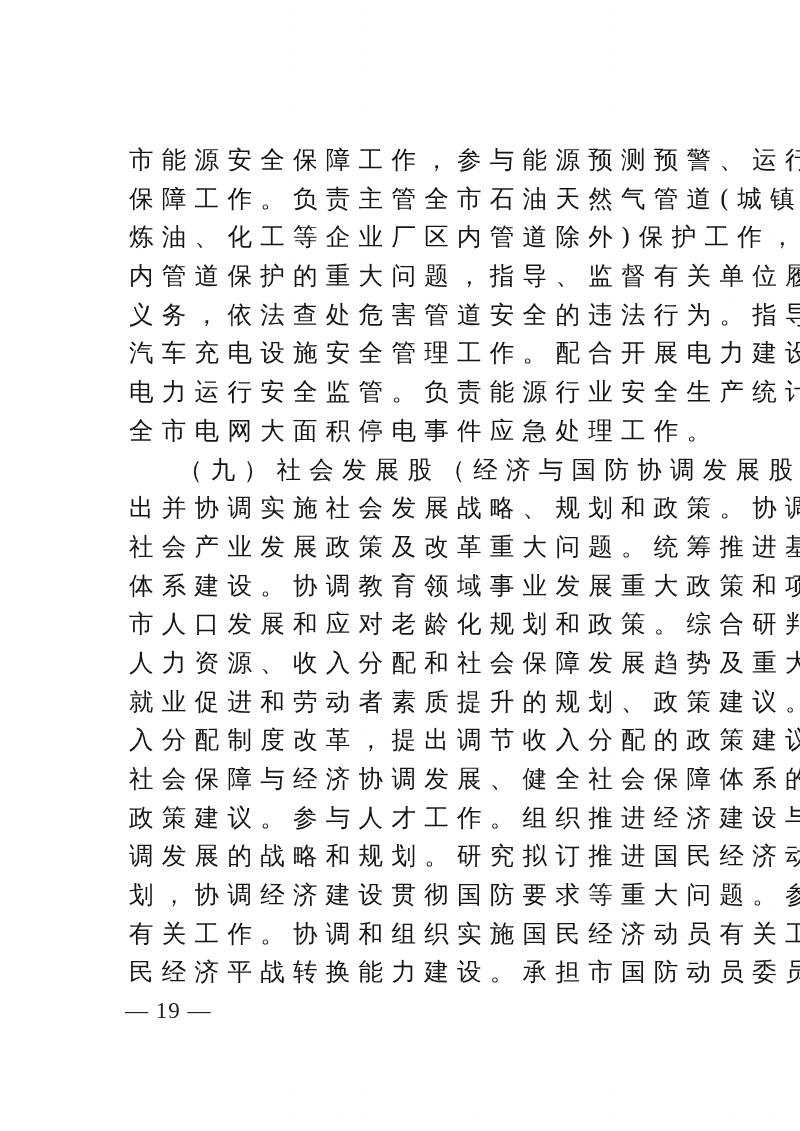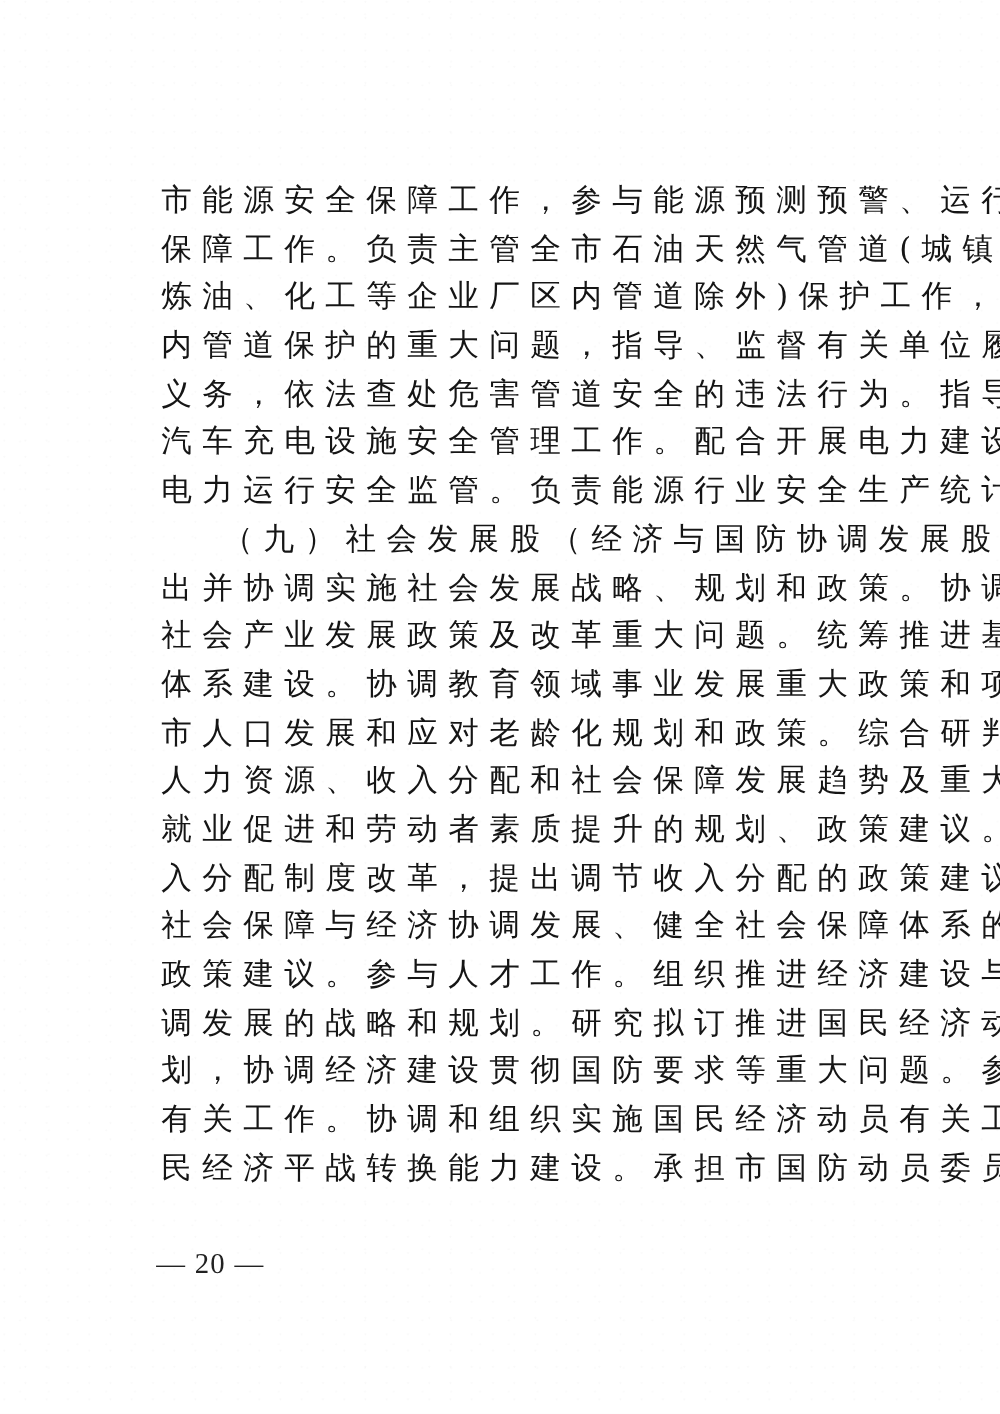--- a/index.html
+++ b/index.html
@@ -58,30 +58,31 @@
 
 <div class="page">
   <div class="body-text">
     <span class="line">市能源安全保障工作，参与能源预测预警、运行调节和应急</span>
     <span class="line">保障工作。负责主管全市石油天然气管道(城镇燃气管道和</span>
     <span class="line">炼油、化工等企业厂区内管道除外)保护工作，协调处理市</span>
     <span class="line">内管道保护的重大问题，指导、监督有关单位履行管道保护</span>
     <span class="line">义务，依法查处危害管道安全的违法行为。指导监督新能源</span>
     <span class="line">汽车充电设施安全管理工作。配合开展电力建设工程施工和</span>
     <span class="line">电力运行安全监管。负责能源行业安全生产统计分析。负责</span>
+    <span class="line">全市电网大面积停电事件应急处理工作。</span>
     <span class="line indent">（九）社会发展股（经济与国防协调发展股）。综合提</span>
     <span class="line">出并协调实施社会发展战略、规划和政策。协调社会事业和</span>
     <span class="line">社会产业发展政策及改革重大问题。统筹推进基本公共服务</span>
     <span class="line">体系建设。协调教育领域事业发展重大政策和项目。拟订全</span>
     <span class="line">市人口发展和应对老龄化规划和政策。综合研判全市就业与</span>
     <span class="line">人力资源、收入分配和社会保障发展趋势及重大问题。提出</span>
     <span class="line">就业促进和劳动者素质提升的规划、政策建议。统筹推进收</span>
     <span class="line">入分配制度改革，提出调节收入分配的政策建议。提出完善</span>
     <span class="line">社会保障与经济协调发展、健全社会保障体系的发展规划和</span>
     <span class="line">政策建议。参与人才工作。组织推进经济建设与国防建设协</span>
     <span class="line">调发展的战略和规划。研究拟订推进国民经济动员规划和计</span>
     <span class="line">划，协调经济建设贯彻国防要求等重大问题。参与军民融合</span>
     <span class="line">有关工作。协调和组织实施国民经济动员有关工作。协调国</span>
     <span class="line">民经济平战转换能力建设。承担市国防动员委员会国民经济</span>
   </div>
 
-  <div class="page-number">— 20 —</div>
+  <div class="page-number">— 19 —</div>
 </div>
 
 </body></html>

